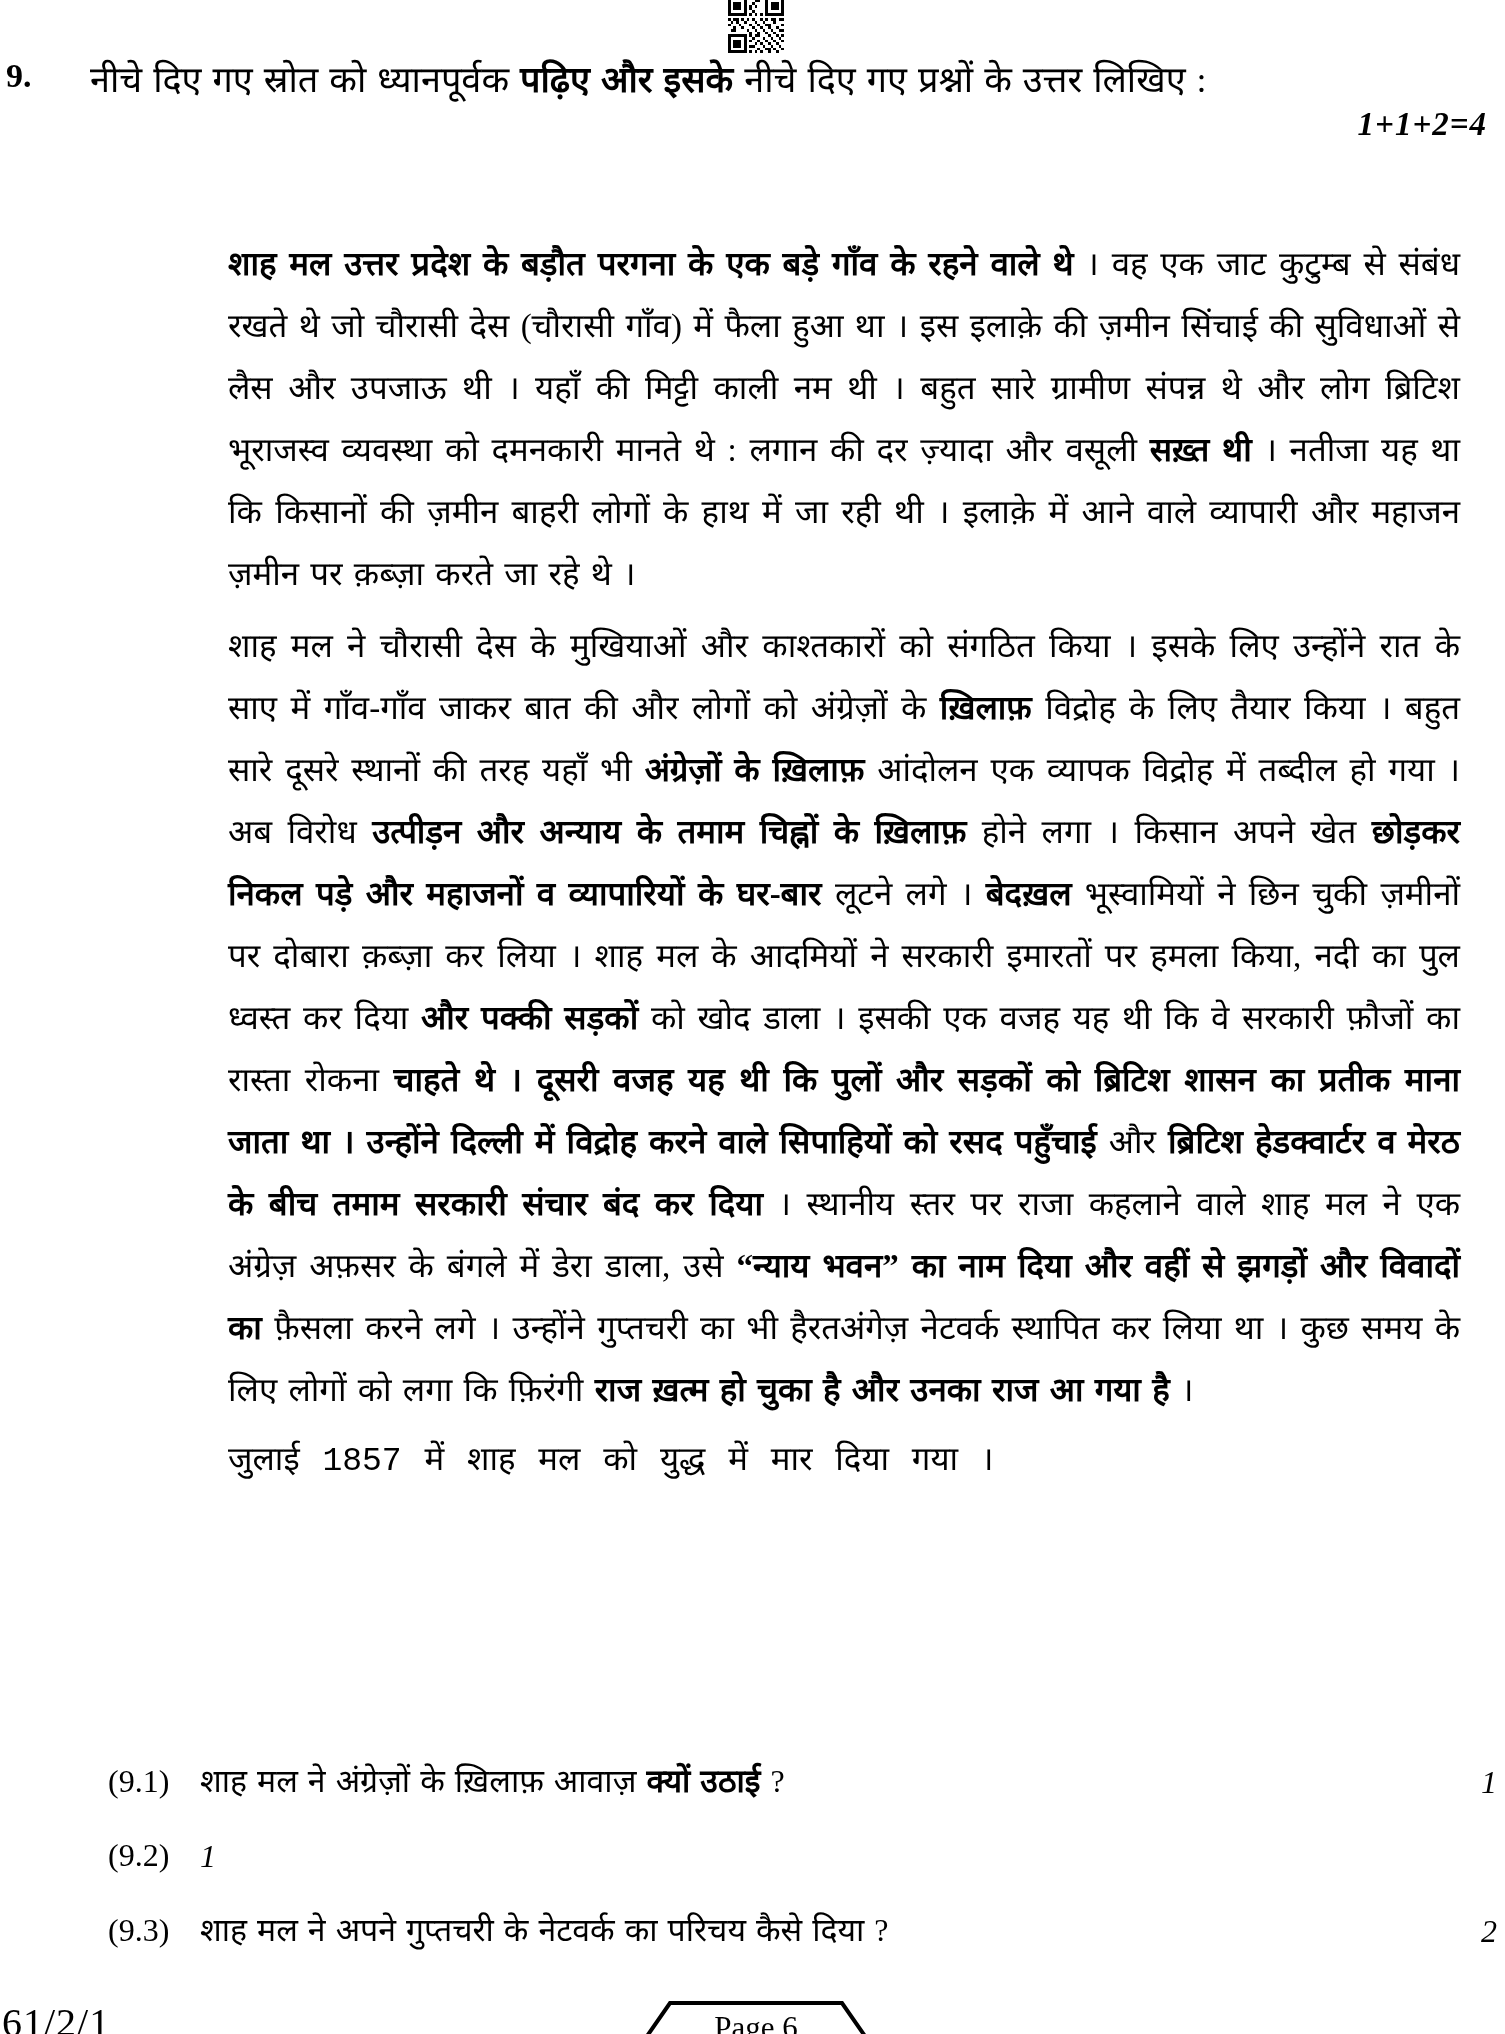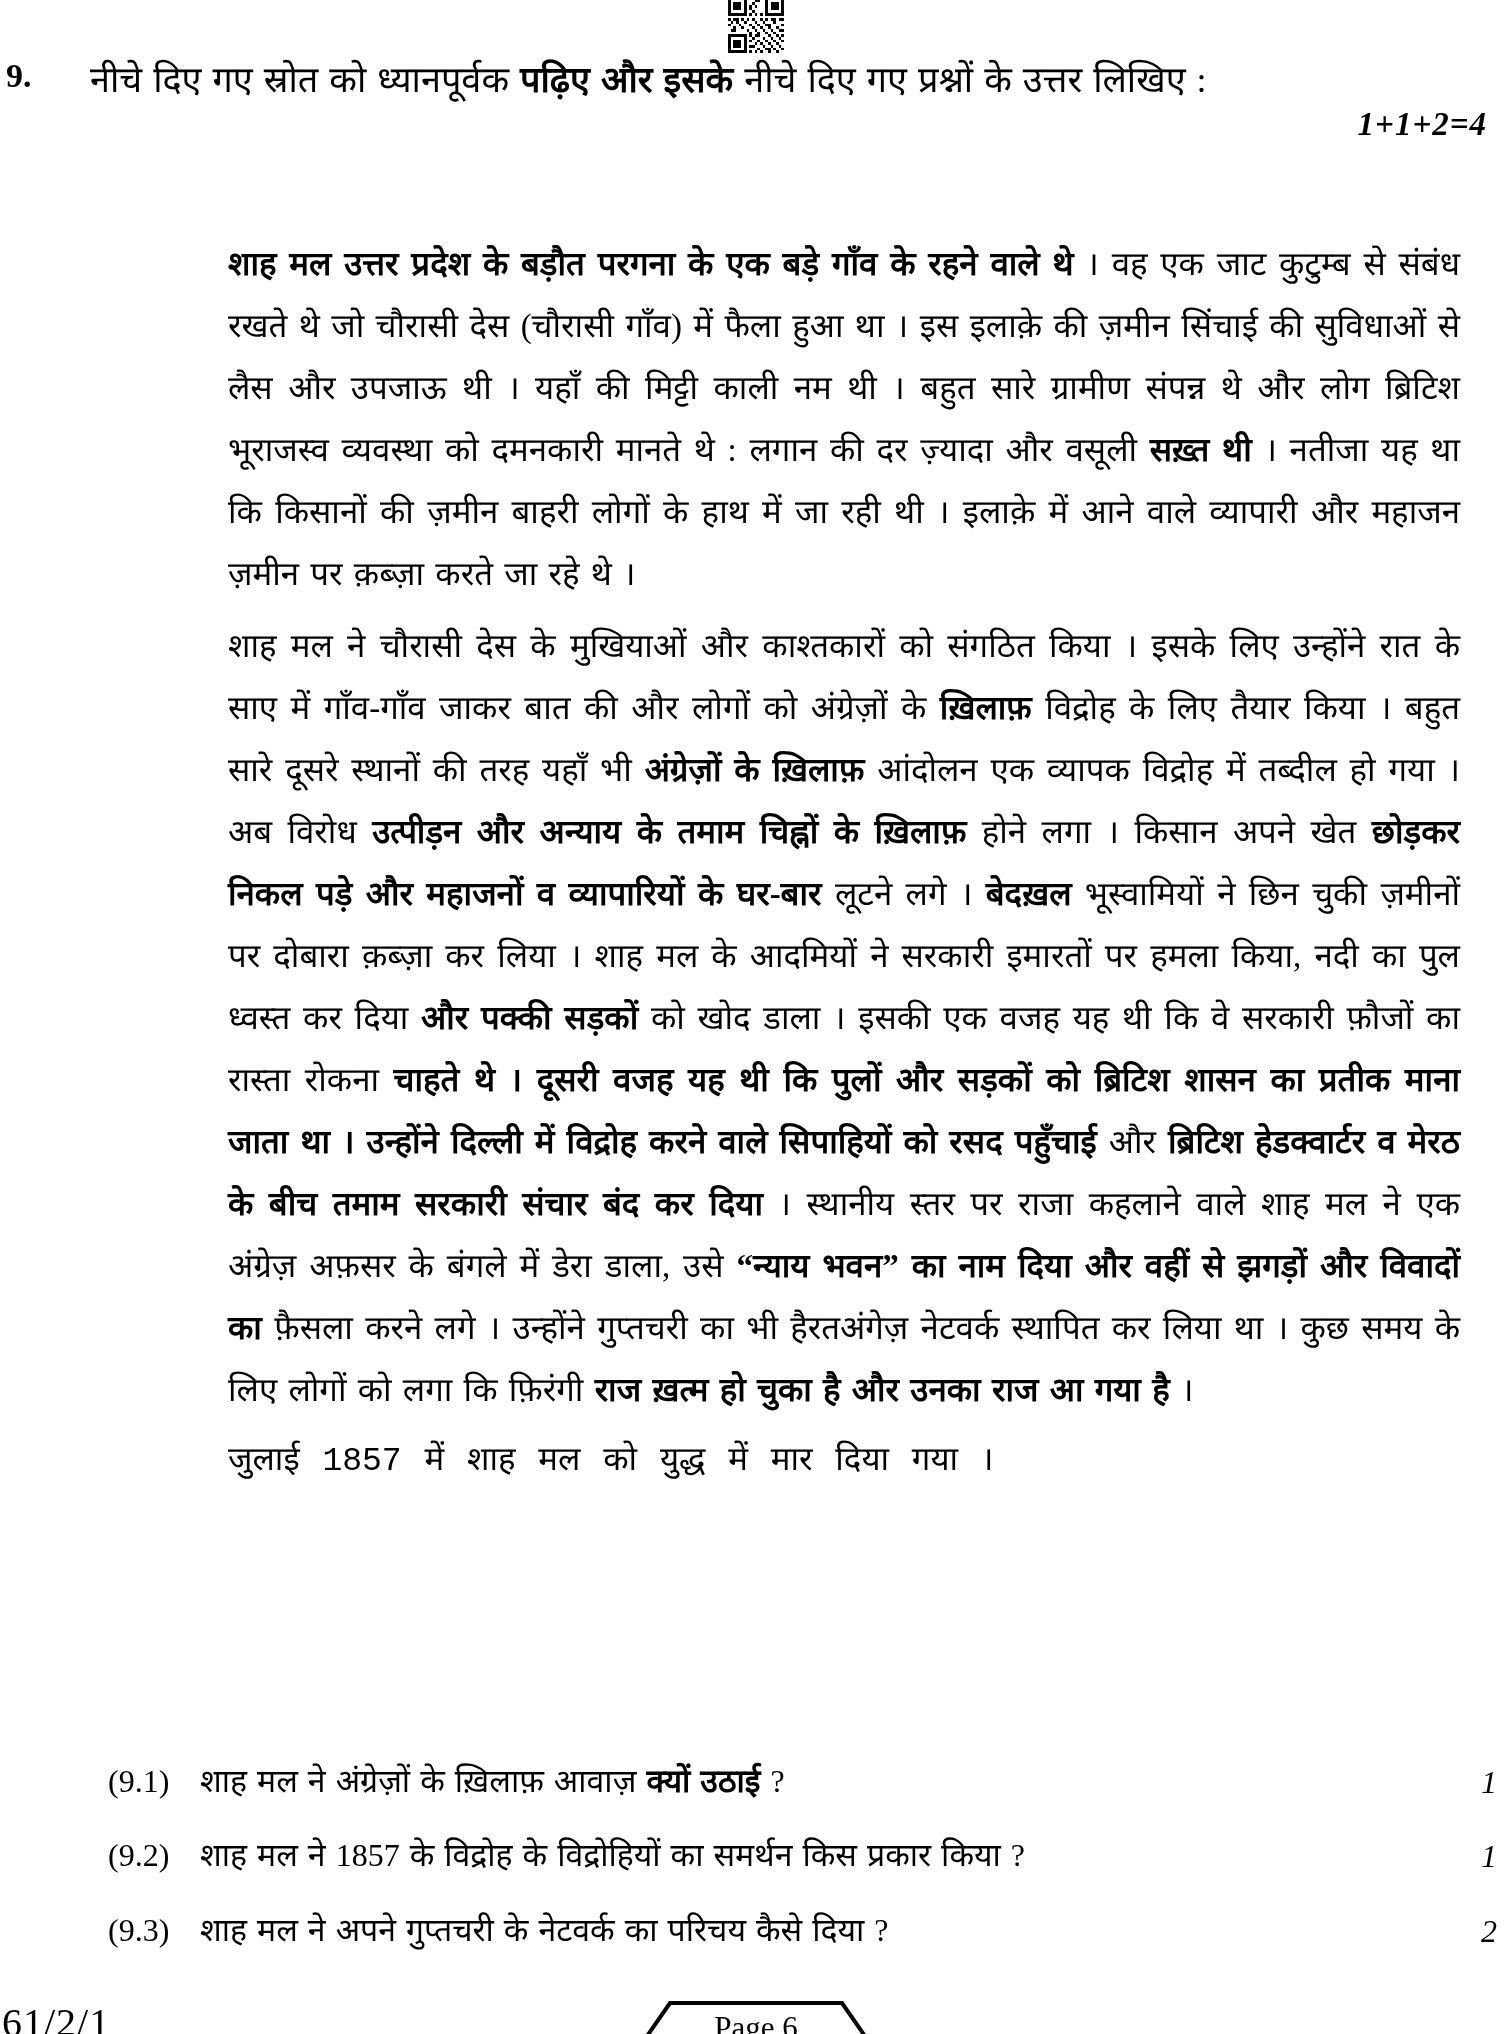--- a/index.html
+++ b/index.html
@@ -75,21 +75,20 @@
   </div>
 
   <div class="questions">
     <div class="subq">
       <span class="subq-num">(9.1)</span>
       <div class="subq-text"><span>शाह मल ने अंग्रेज़ों के ख़िलाफ़ आवाज़ </span><span class="b">क्यों उठाई</span><span> ?</span></div>
       <span class="subq-marks">1</span>
     </div>
     <div class="subq">
       <span class="subq-num">(9.2)</span>
-      <div class="subq-text"><span>शाह मल ने 1857 के विद्रोह के विद्रोहियों का समर्थन किस प्रकार किया ?</span></div>
       <span class="subq-marks">1</span>
     </div>
     <div class="subq">
       <span class="subq-num">(9.3)</span>
       <div class="subq-text"><span>शाह मल ने अपने गुप्तचरी के नेटवर्क का परिचय कैसे दिया ?</span></div>
       <span class="subq-marks">2</span>
     </div>
   </div>
 
   <div class="paper-code">61/2/1</div>

